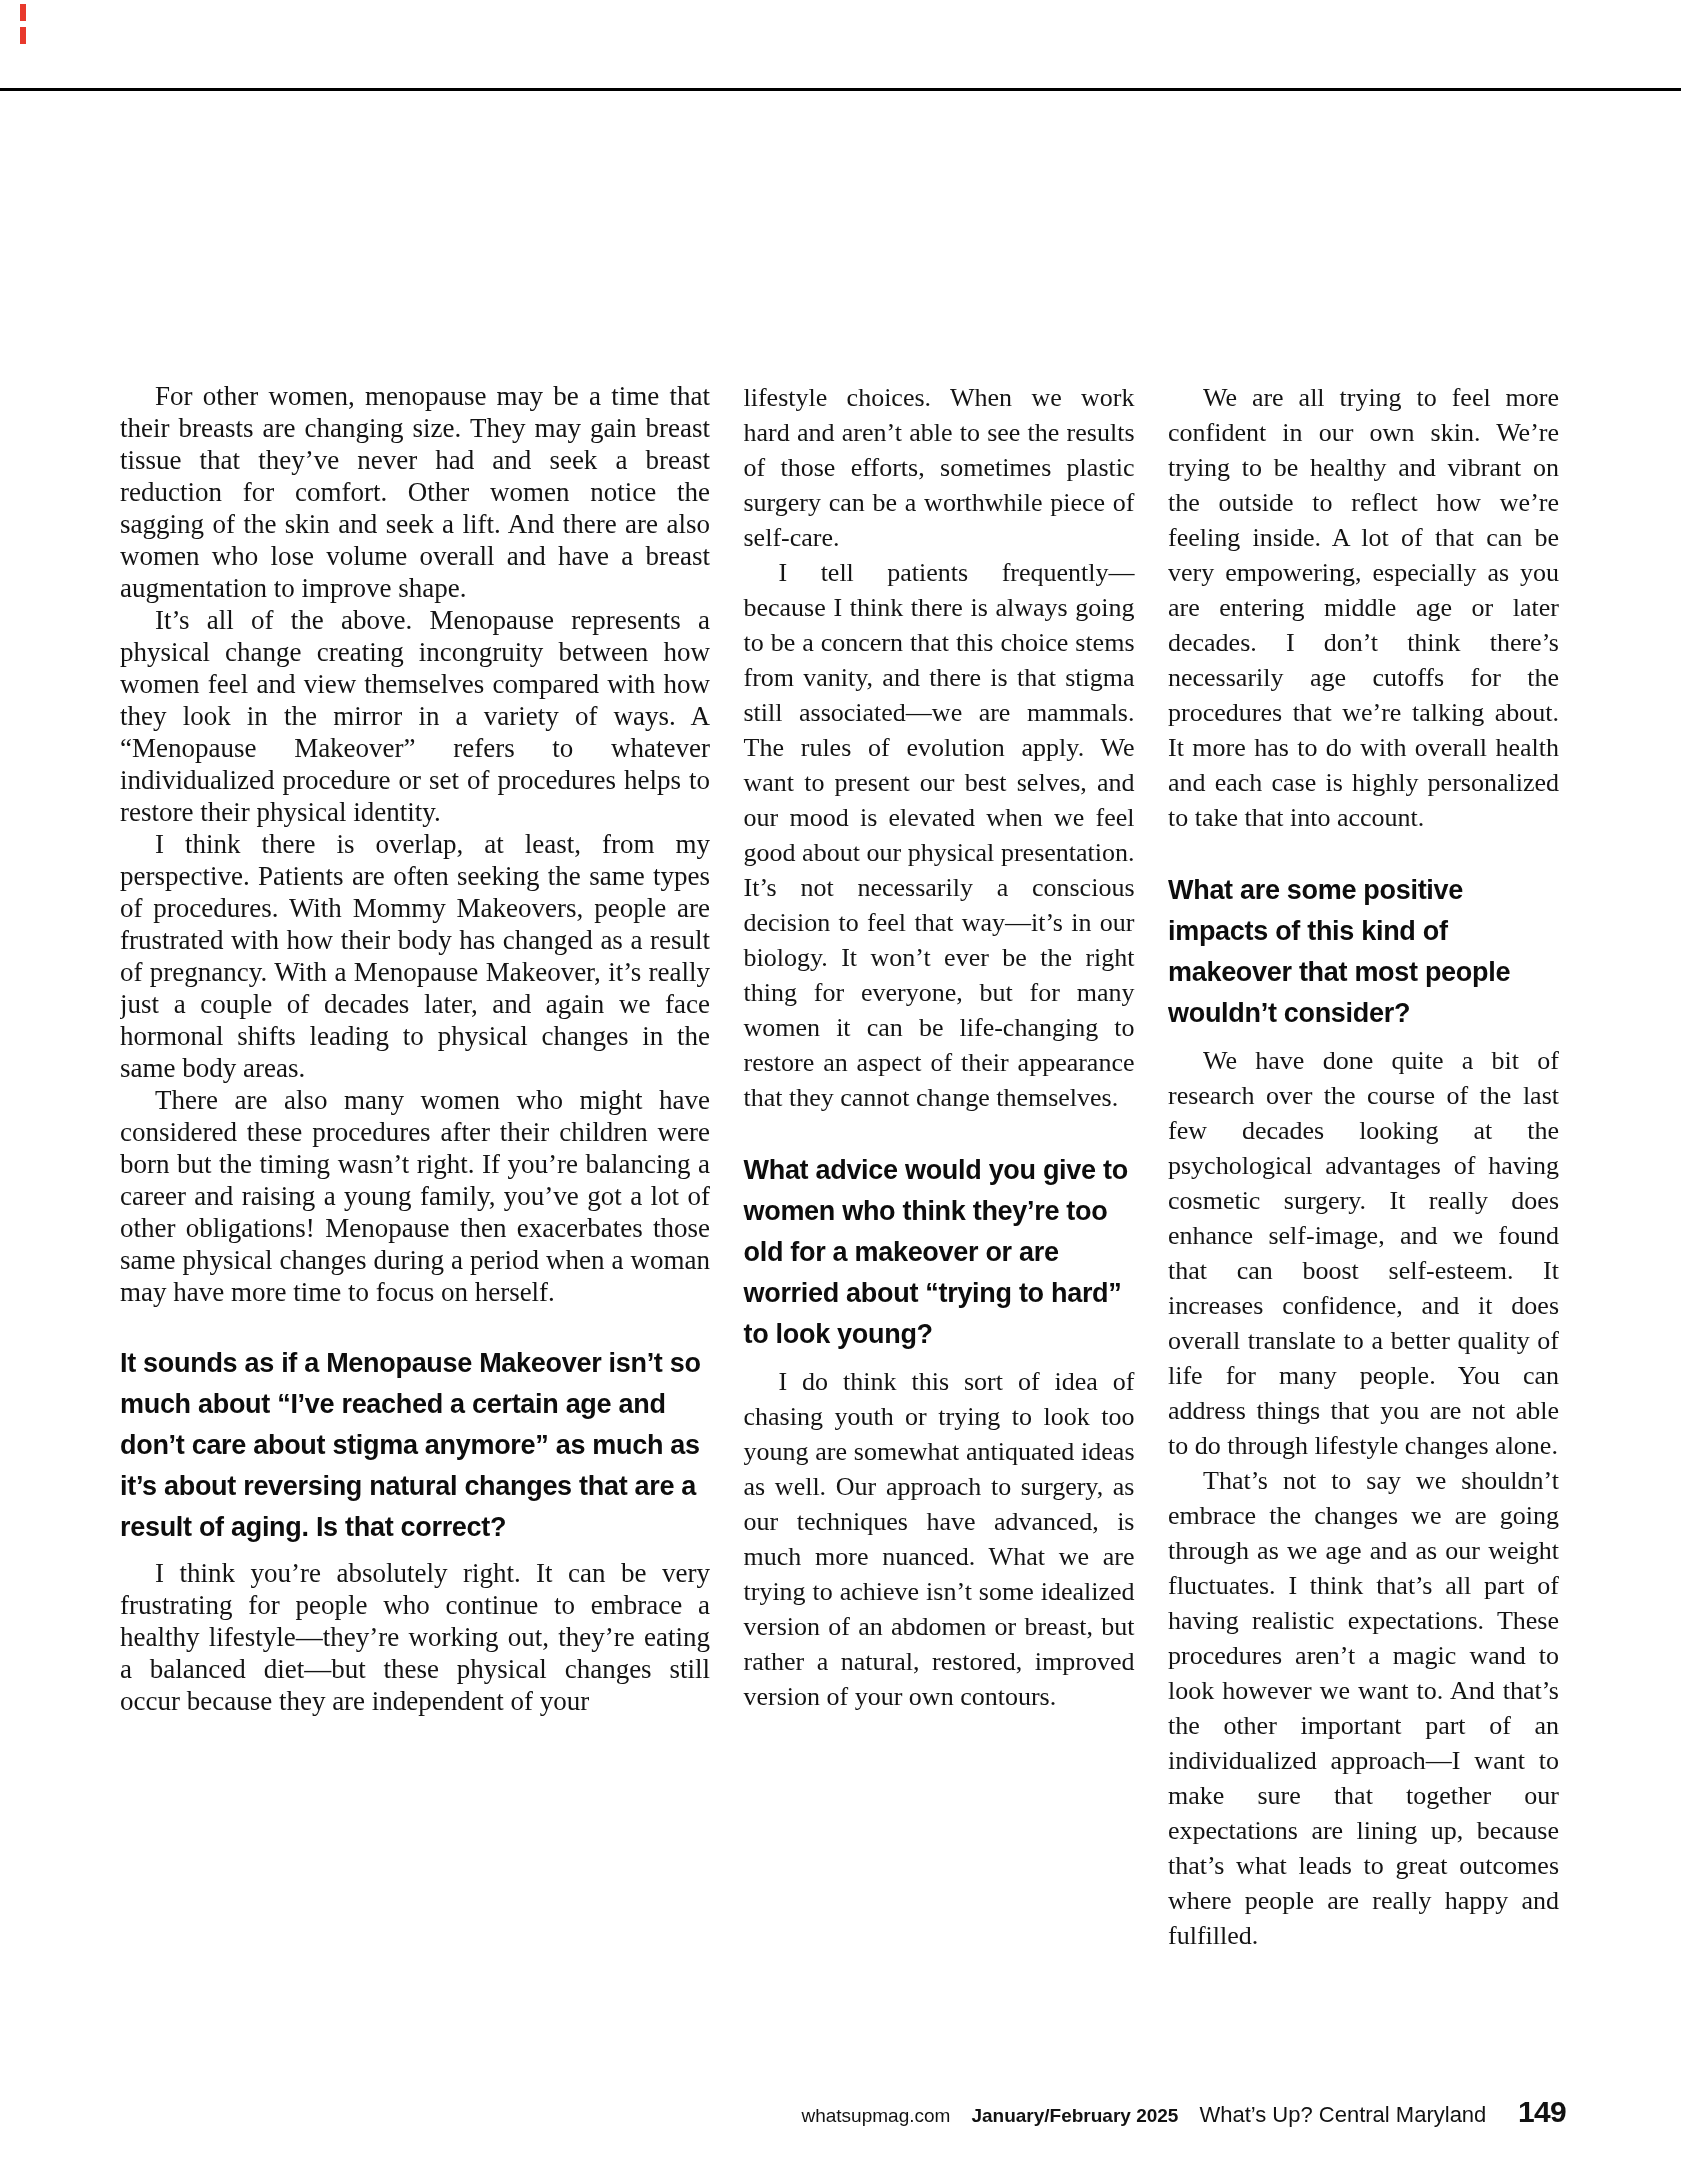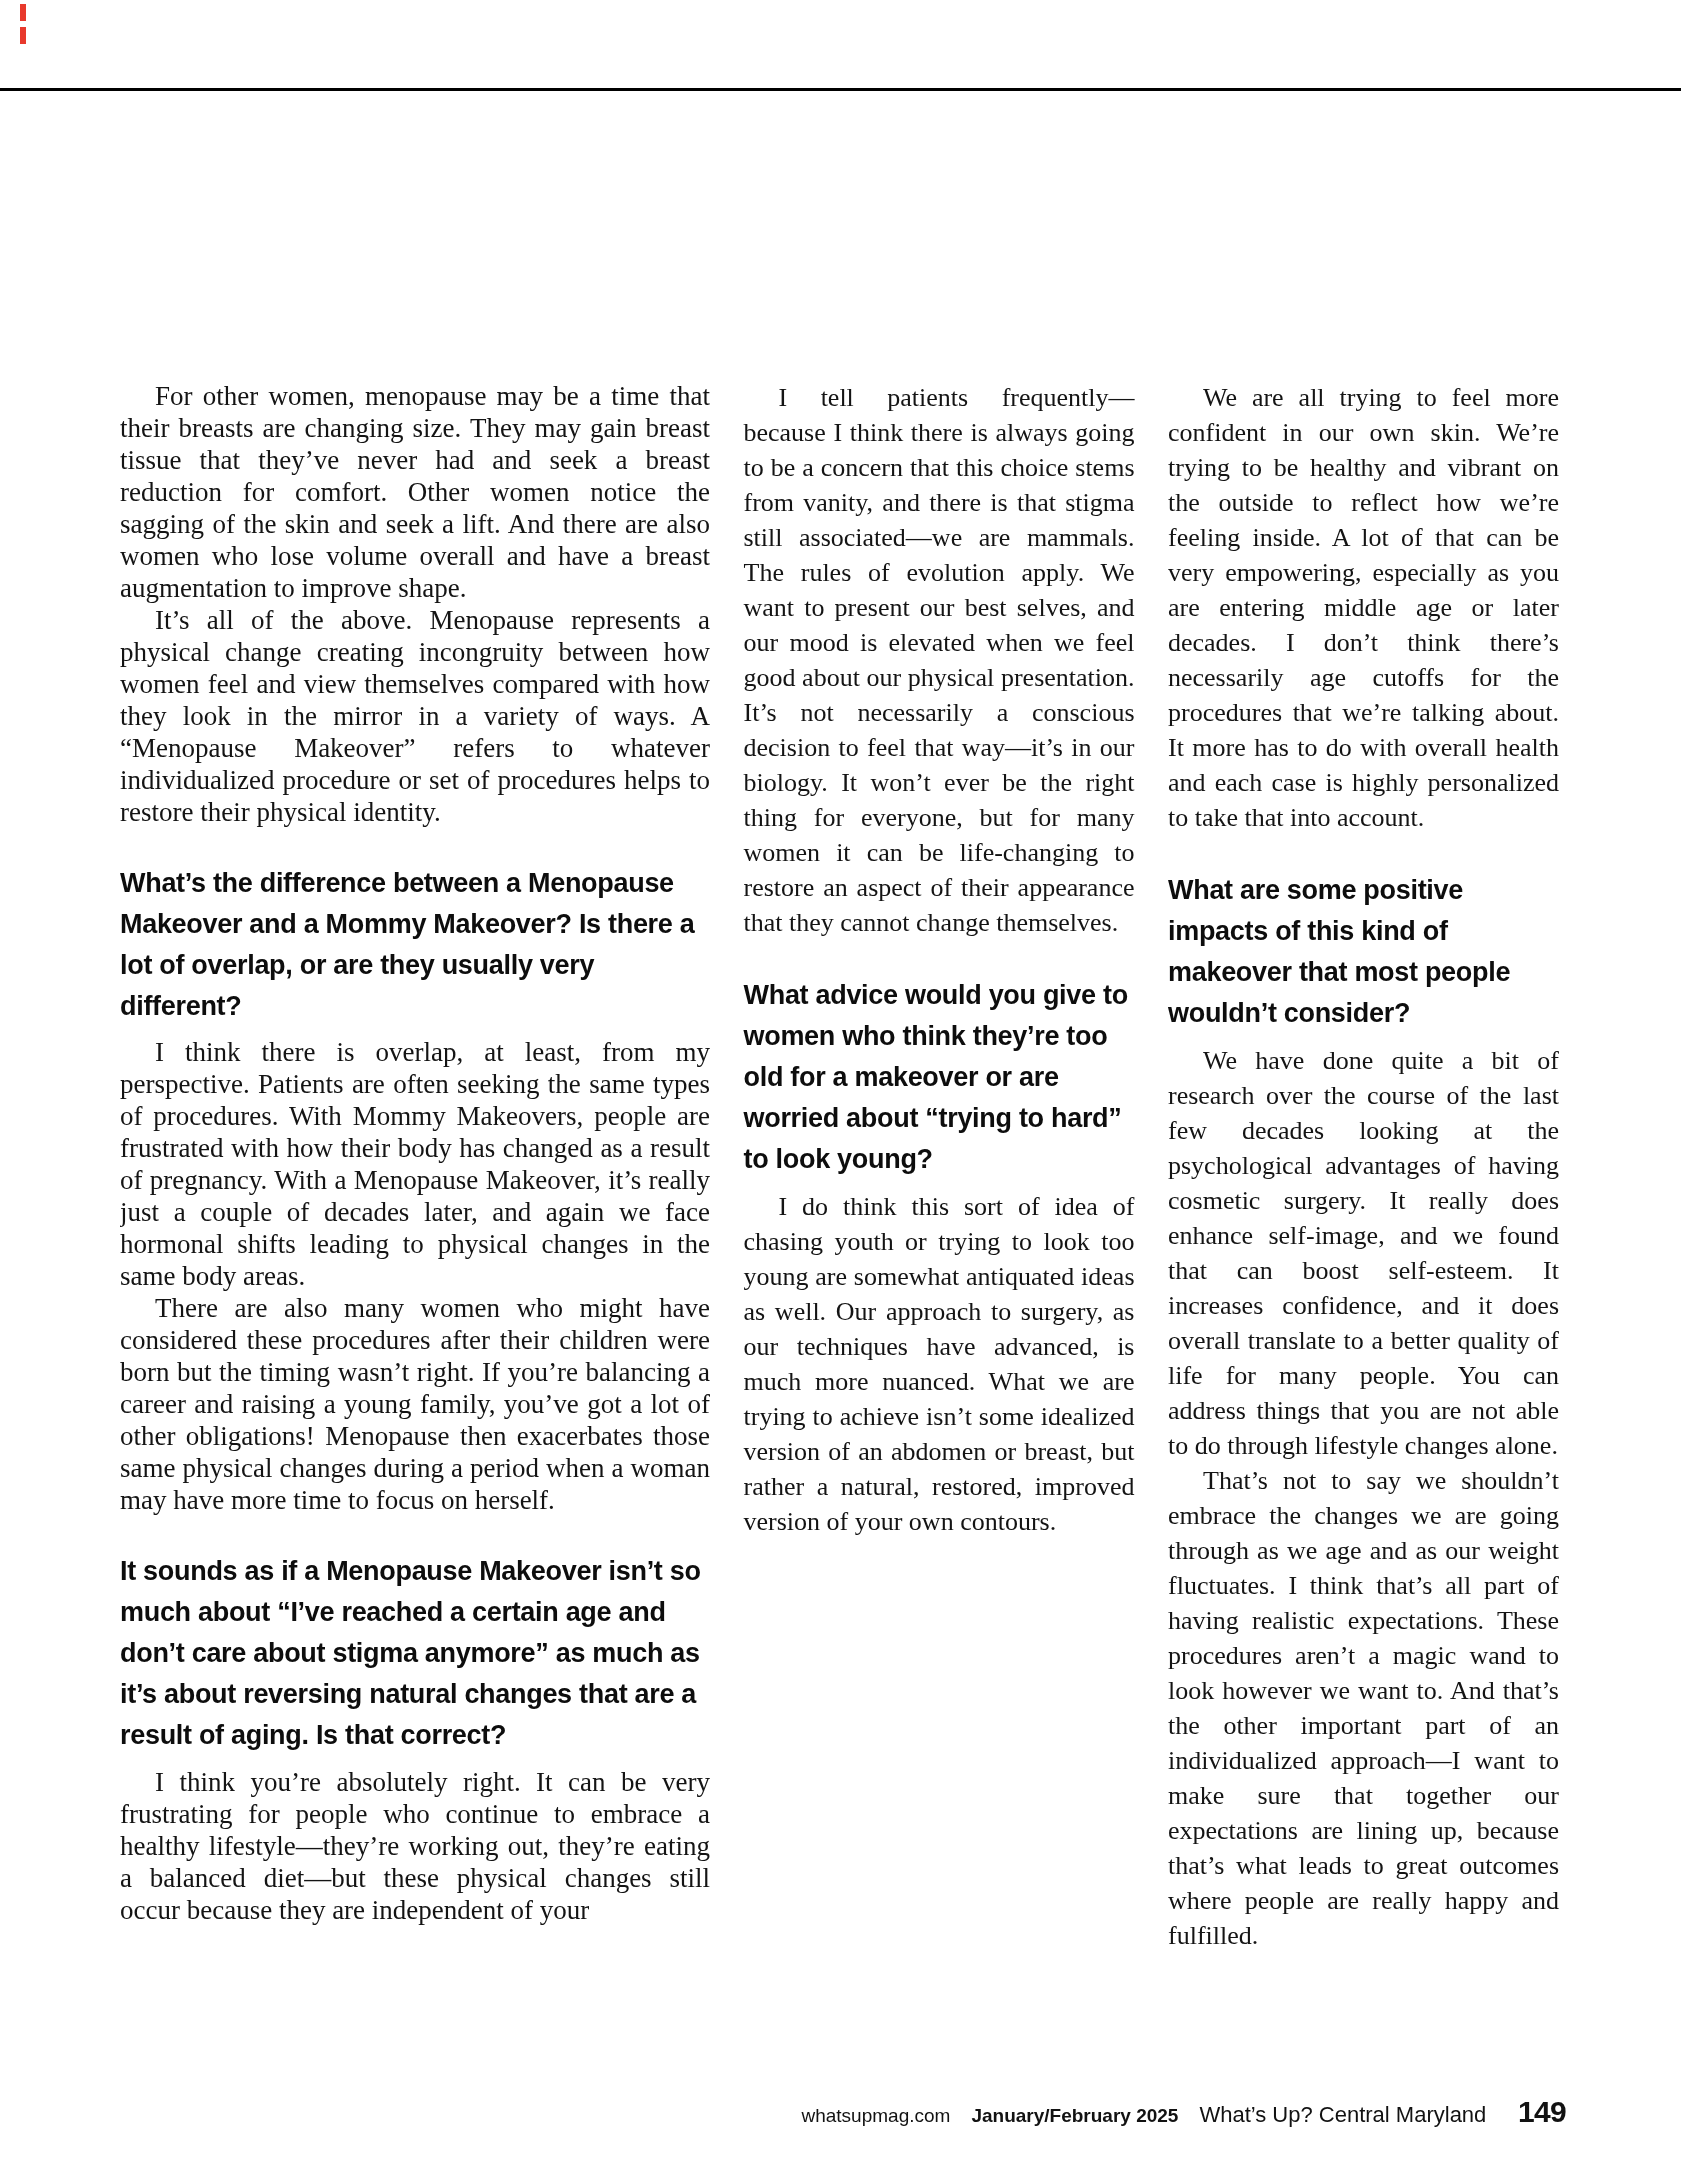--- a/index.html
+++ b/index.html
@@ -62,27 +62,27 @@
 
   <span class="crop-mark cm-1" style="background: rgb(232, 57, 44);"></span>
   <span class="crop-mark cm-2" style="background: rgb(232, 57, 44);"></span>
 
   <div class="top-rule" style="background: rgb(0, 0, 0);"></div>
 
   <div class="columns">
       <div class="col col-1">
         <p class="body-para indent">For other women, menopause may be a time that their breasts are changing size. They may gain breast tissue that they’ve never had and seek a breast reduction for comfort. Other women notice the sagging of the skin and seek a lift. And there are also women who lose volume overall and have a breast augmentation to improve shape.</p>
         <p class="body-para indent">It’s all of the above. Menopause represents a physical change creating incongruity between how women feel and view themselves compared with how they look in the mirror in a variety of ways. A “Menopause Makeover” refers to whatever individualized procedure or set of procedures helps to restore their physical identity.</p>
-        <h2 class="q-heading">What’s the difference between a Menopause Makeover and a Mommy Makeover? Is there a lot of overlap, or are they usually very different?</h2>
         <p class="body-para indent">I think there is overlap, at least, from my perspective. Patients are often seeking the same types of procedures. With Mommy Makeovers, people are frustrated with how their body has changed as a result of pregnancy. With a Menopause Makeover, it’s really just a couple of decades later, and again we face hormonal shifts leading to physical changes in the same body areas.</p>
         <p class="body-para indent">There are also many women who might have considered these procedures after their children were born but the timing wasn’t right. If you’re balancing a career and raising a young family, you’ve got a lot of other obligations! Menopause then exacerbates those same physical changes during a period when a woman may have more time to focus on herself.</p>
         <h2 class="q-heading">It sounds as if a Menopause Makeover isn’t so much about “I’ve reached a certain age and don’t care about stigma anymore” as much as it’s about reversing natural changes that are a result of aging. Is that correct?</h2>
         <p class="body-para indent">I think you’re absolutely right. It can be very frustrating for people who continue to embrace a healthy lifestyle—they’re working out, they’re eating a balanced diet—but these physical changes still occur because they are independent of your</p>
       </div>
       <div class="col col-2">
+        <p class="body-para">lifestyle choices. When we work hard and aren’t able to see the results of those efforts, sometimes plastic surgery can be a worthwhile piece of self-care.</p>
         <p class="body-para indent">I tell patients frequently—because I think there is always going to be a concern that this choice stems from vanity, and there is that stigma still associated—we are mammals. The rules of evolution apply. We want to present our best selves, and our mood is elevated when we feel good about our physical presentation. It’s not necessarily a conscious decision to feel that way—it’s in our biology. It won’t ever be the right thing for everyone, but for many women it can be life-changing to restore an aspect of their appearance that they cannot change themselves.</p>
         <h2 class="q-heading">What advice would you give to women who think they’re too old for a makeover or are worried about “trying to hard” to look young?</h2>
         <p class="body-para indent">I do think this sort of idea of chasing youth or trying to look too young are somewhat antiquated ideas as well. Our approach to surgery, as our techniques have advanced, is much more nuanced.  What we are trying to achieve isn’t some idealized version of an abdomen or breast, but rather a natural, restored, improved version of your own contours.</p>
       </div>
       <div class="col col-3">
         <p class="body-para indent">We are all trying to feel more confident in our own skin. We’re trying to be healthy and vibrant on the outside to reflect how we’re feeling inside. A lot of that can be very empowering, especially as you are entering middle age or later decades. I don’t think there’s necessarily age cutoffs for the procedures that we’re talking about. It more has to do with overall health and each case is highly personalized to take that into account.</p>
         <h2 class="q-heading">What are some positive impacts of this kind of makeover that most people wouldn’t consider?</h2>
         <p class="body-para indent">We have done quite a bit of research over the course of the last few decades looking at the psychological advantages of having cosmetic surgery. It really does enhance self-image, and we found that can boost self-esteem. It increases confidence, and it does overall translate to a better quality of life for many people. You can address things that you are not able to do through lifestyle changes alone.</p>
         <p class="body-para indent">That’s not to say we shouldn’t embrace the changes we are going through as we age and as our weight fluctuates. I think that’s all part of having realistic expectations. These procedures aren’t a magic wand to look however we want to. And that’s the other important part of an individualized approach—I want to make sure that together our expectations are lining up, because that’s what leads to great outcomes where people are really happy and fulfilled.</p>
       </div>

